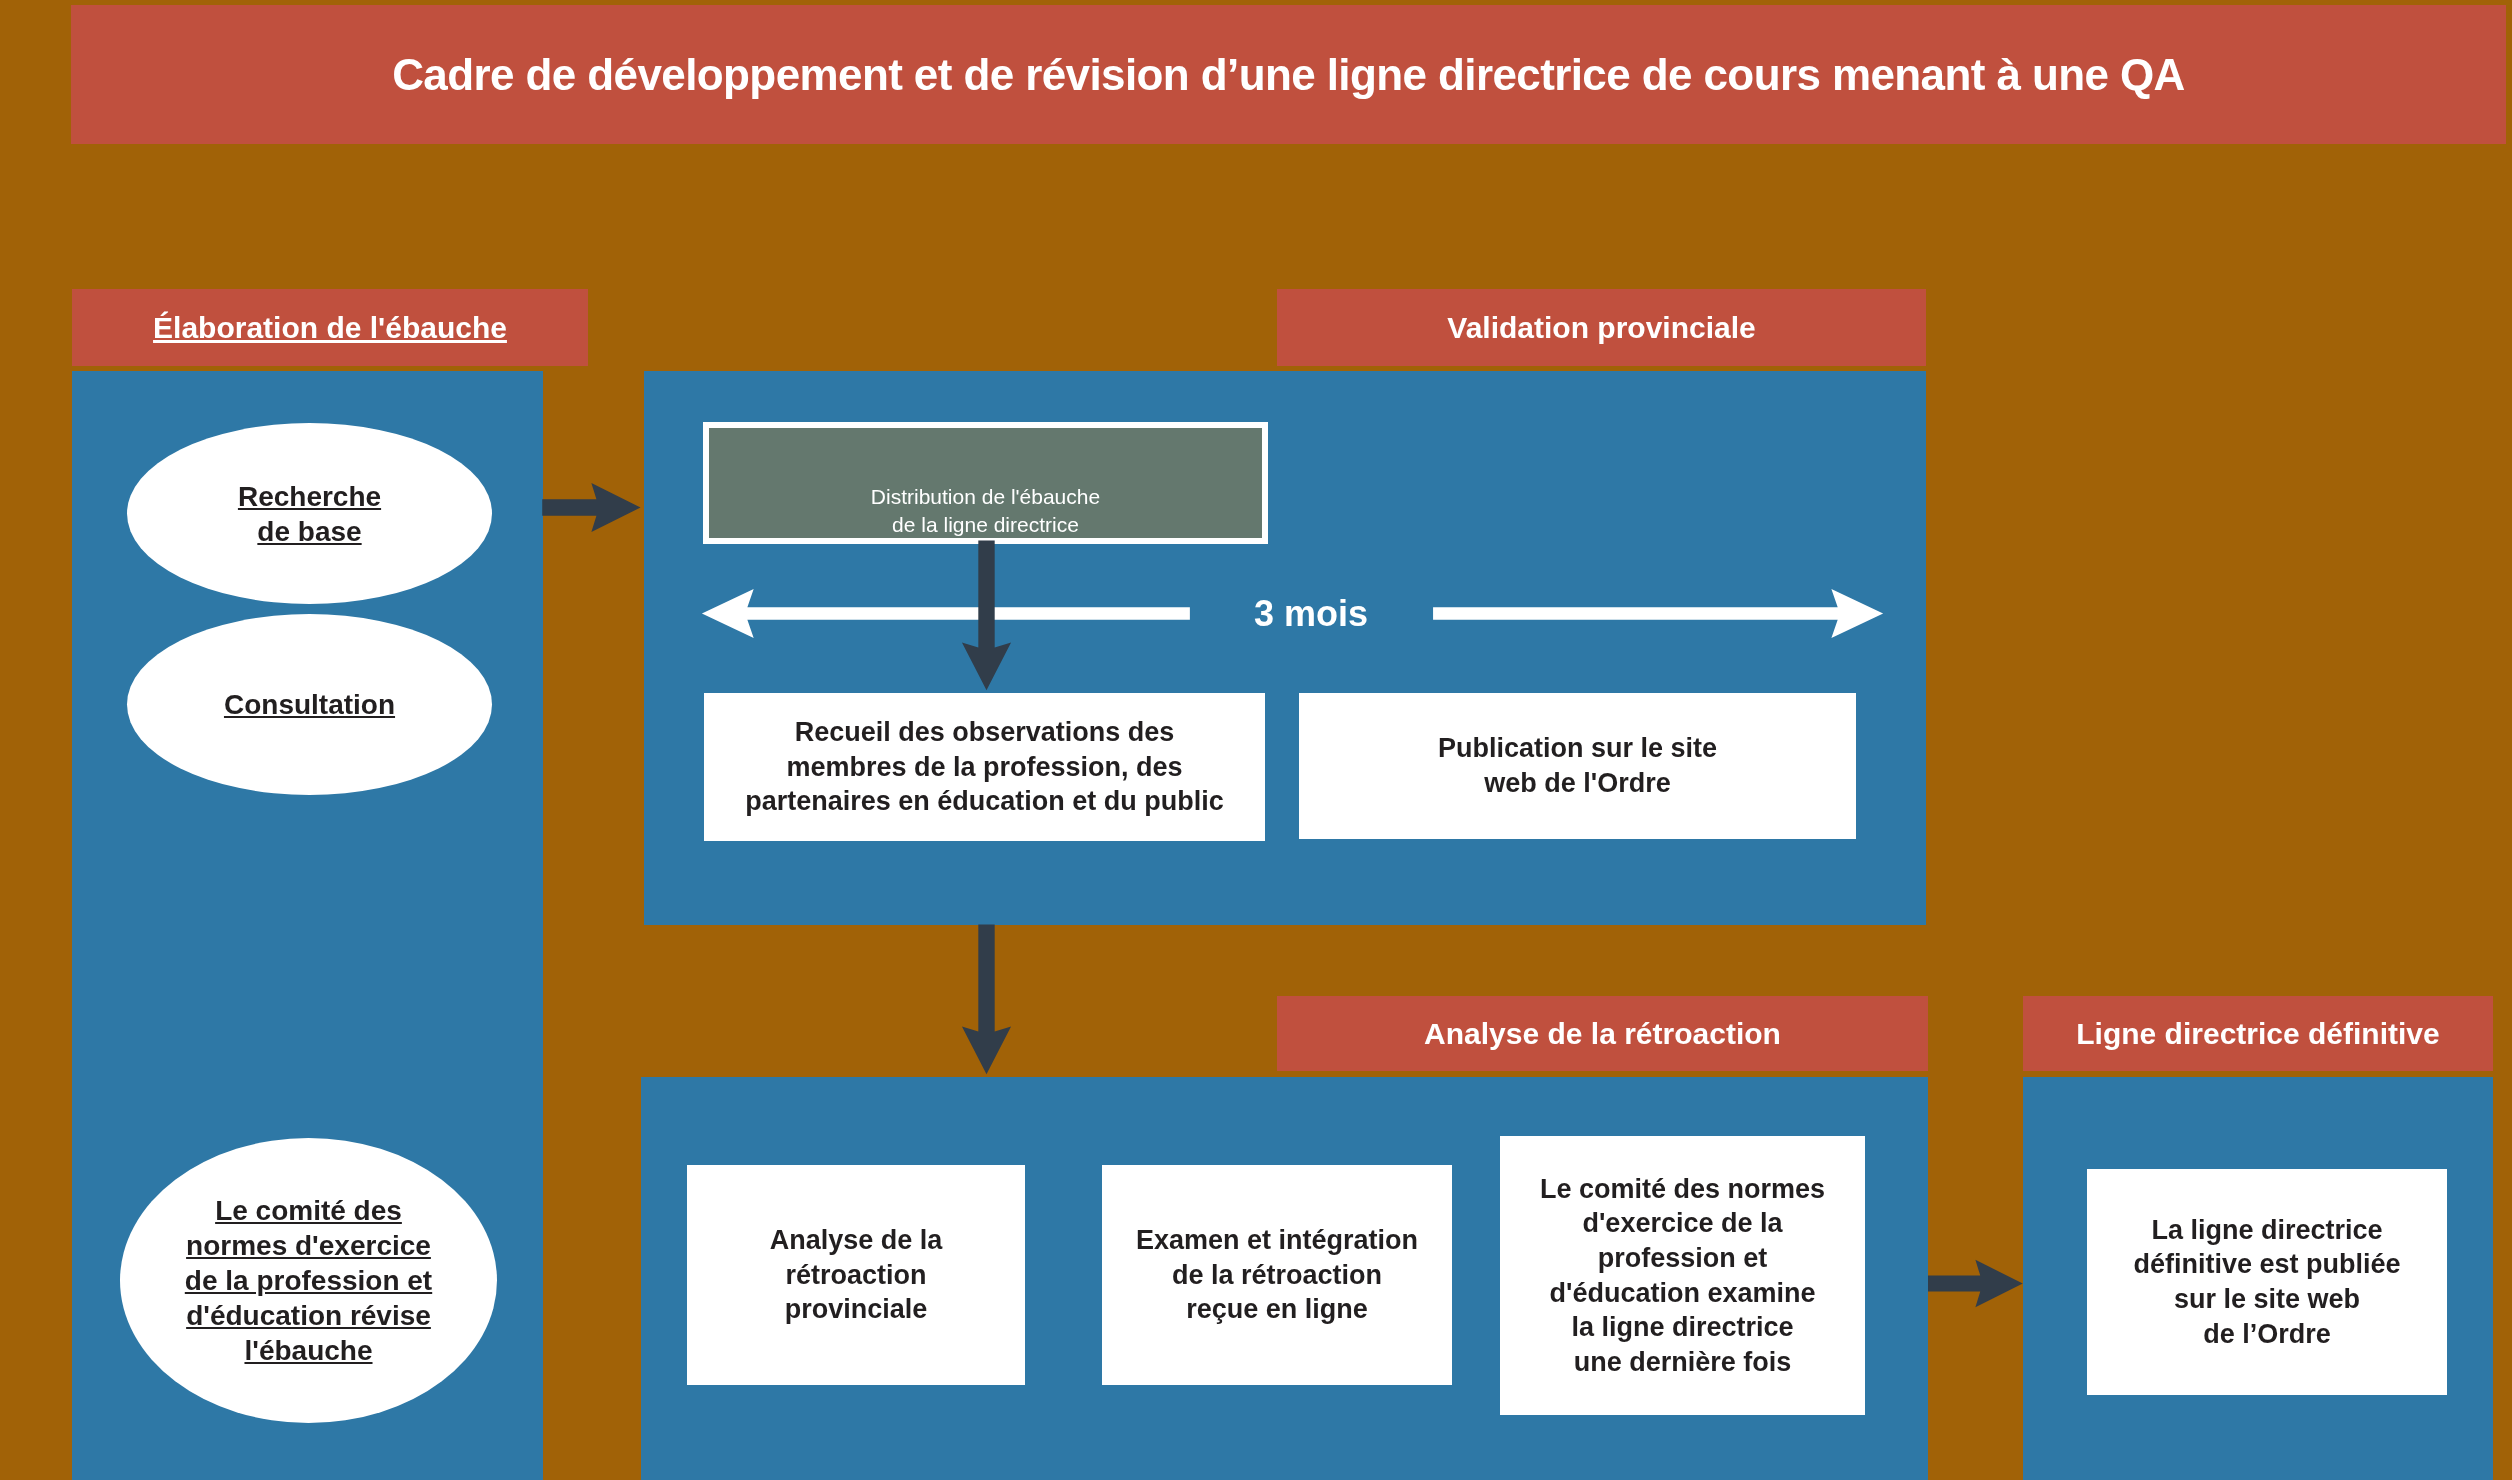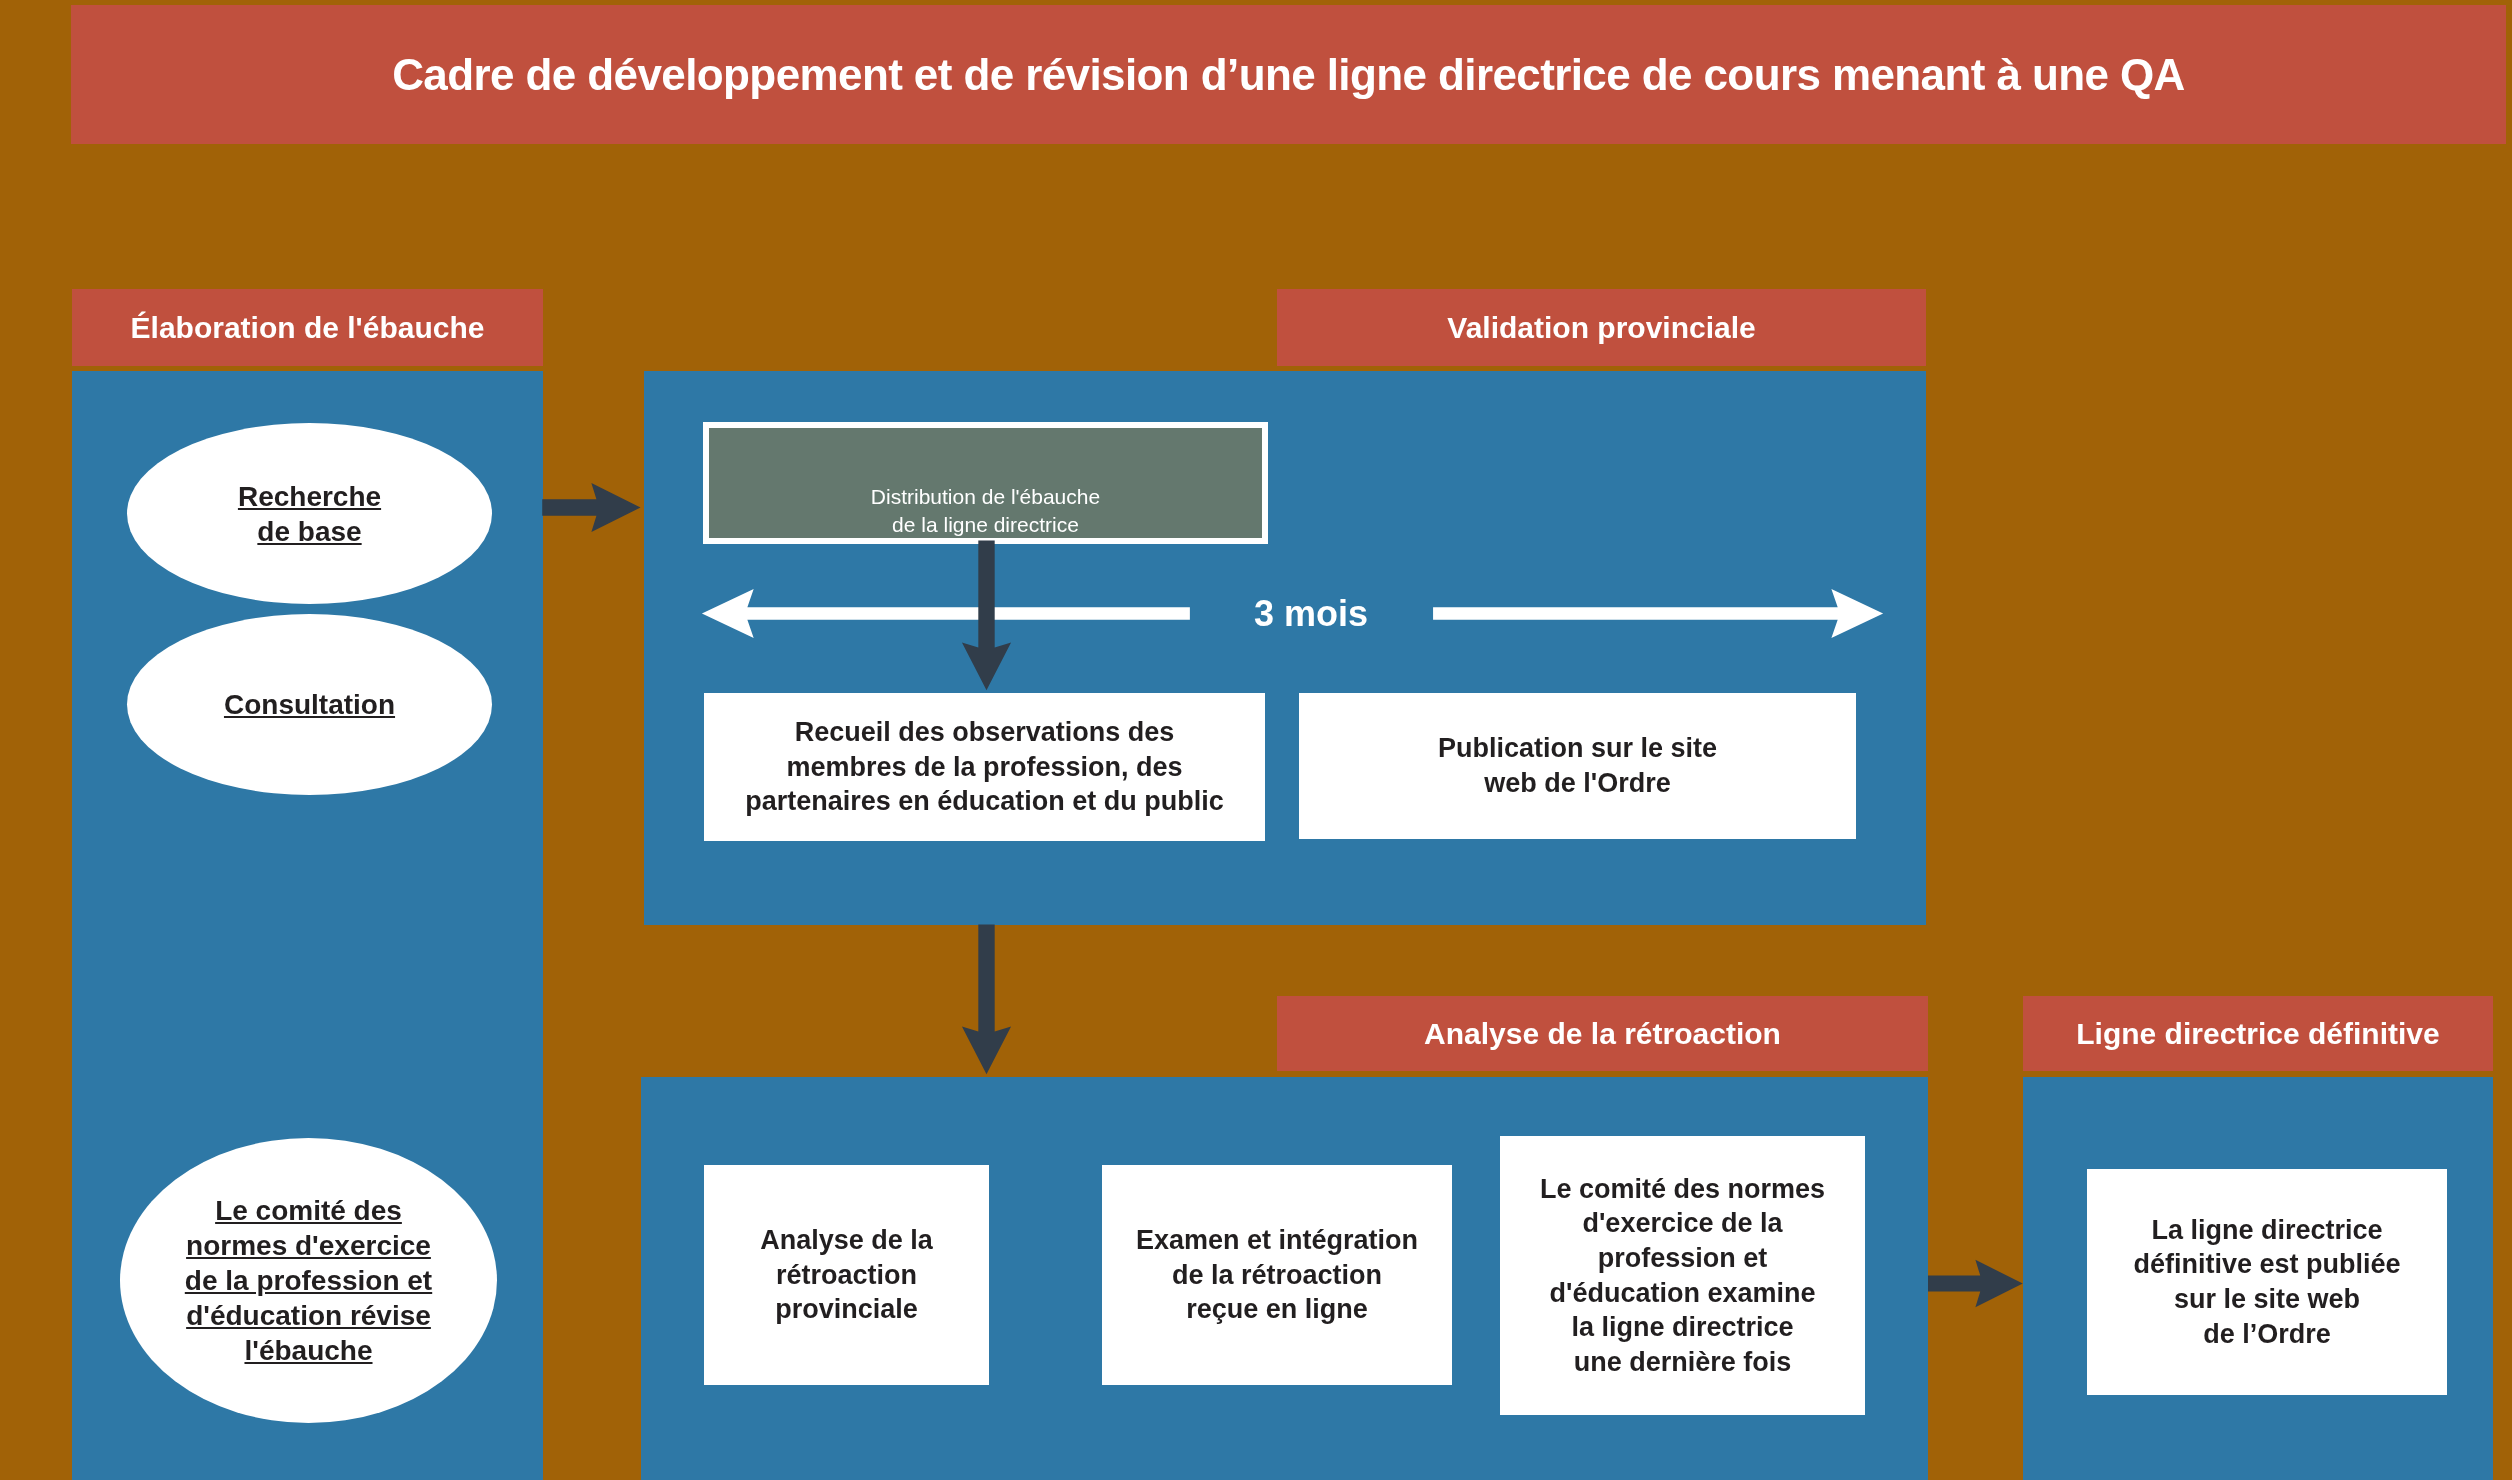--- a/index.html
+++ b/index.html
@@ -53,21 +53,21 @@
 </style>
 </head>
 <body>
 
 <div id="canvas">
 
   <div class="abs flexc banner" style="left:71px;top:5px;width:2435px;height:139px;">
     <span class="pre">Cadre de développement et de révision d’une ligne directrice de cours menant à une QA</span>
   </div>
 
-  <div class="abs flexc hdr" style="left:72px;top:289px;width:471px;height:77px;">
+  <div class="abs flexc hdr" style="left:72px;top:289px;width:516px;height:77px;text-decoration:underline;">
     <span class="pre">Élaboration de l'ébauche</span>
   </div>
   <div class="abs panel" style="left:72px;top:371px;width:471px;height:1110px;"></div>
 
   <div class="abs flexc ellipse" style="left:127px;top:423px;width:365px;height:181px;">
     <span class="pre">Recherche
 de base</span>
   </div>
   <div class="abs flexc ellipse" style="left:127px;top:614px;width:365px;height:181px;">
     <span class="pre">Consultation</span>
@@ -120,21 +120,21 @@
 
   <svg class="abs" style="left:955px;top:924px;" width="63" height="152" viewBox="0 0 100 240">
     <path class="dark-fill" d="M37 0 L37 170 L11 162 L50 238 L89 162 L63 170 L63 0 Z"></path>
   </svg>
 
   <div class="abs flexc hdr" style="left:1277px;top:996px;width:651px;height:75px;">
     <span class="pre">Analyse de la rétroaction</span>
   </div>
   <div class="abs panel" style="left:641px;top:1077px;width:1287px;height:404px;"></div>
 
-  <div class="abs flexc wbox" style="left:704px;top:1165px;width:285px;height:220px;">
+  <div class="abs flexc wbox" style="left:687px;top:1165px;width:338px;height:220px;">
     <span class="pre">Analyse de la
 rétroaction
 provinciale</span>
   </div>
   <div class="abs flexc wbox" style="left:1102px;top:1165px;width:350px;height:220px;">
     <span class="pre">Examen et intégration
 de la rétroaction
 reçue en ligne</span>
   </div>
   <div class="abs flexc wbox" style="left:1500px;top:1136px;width:365px;height:279px;">

